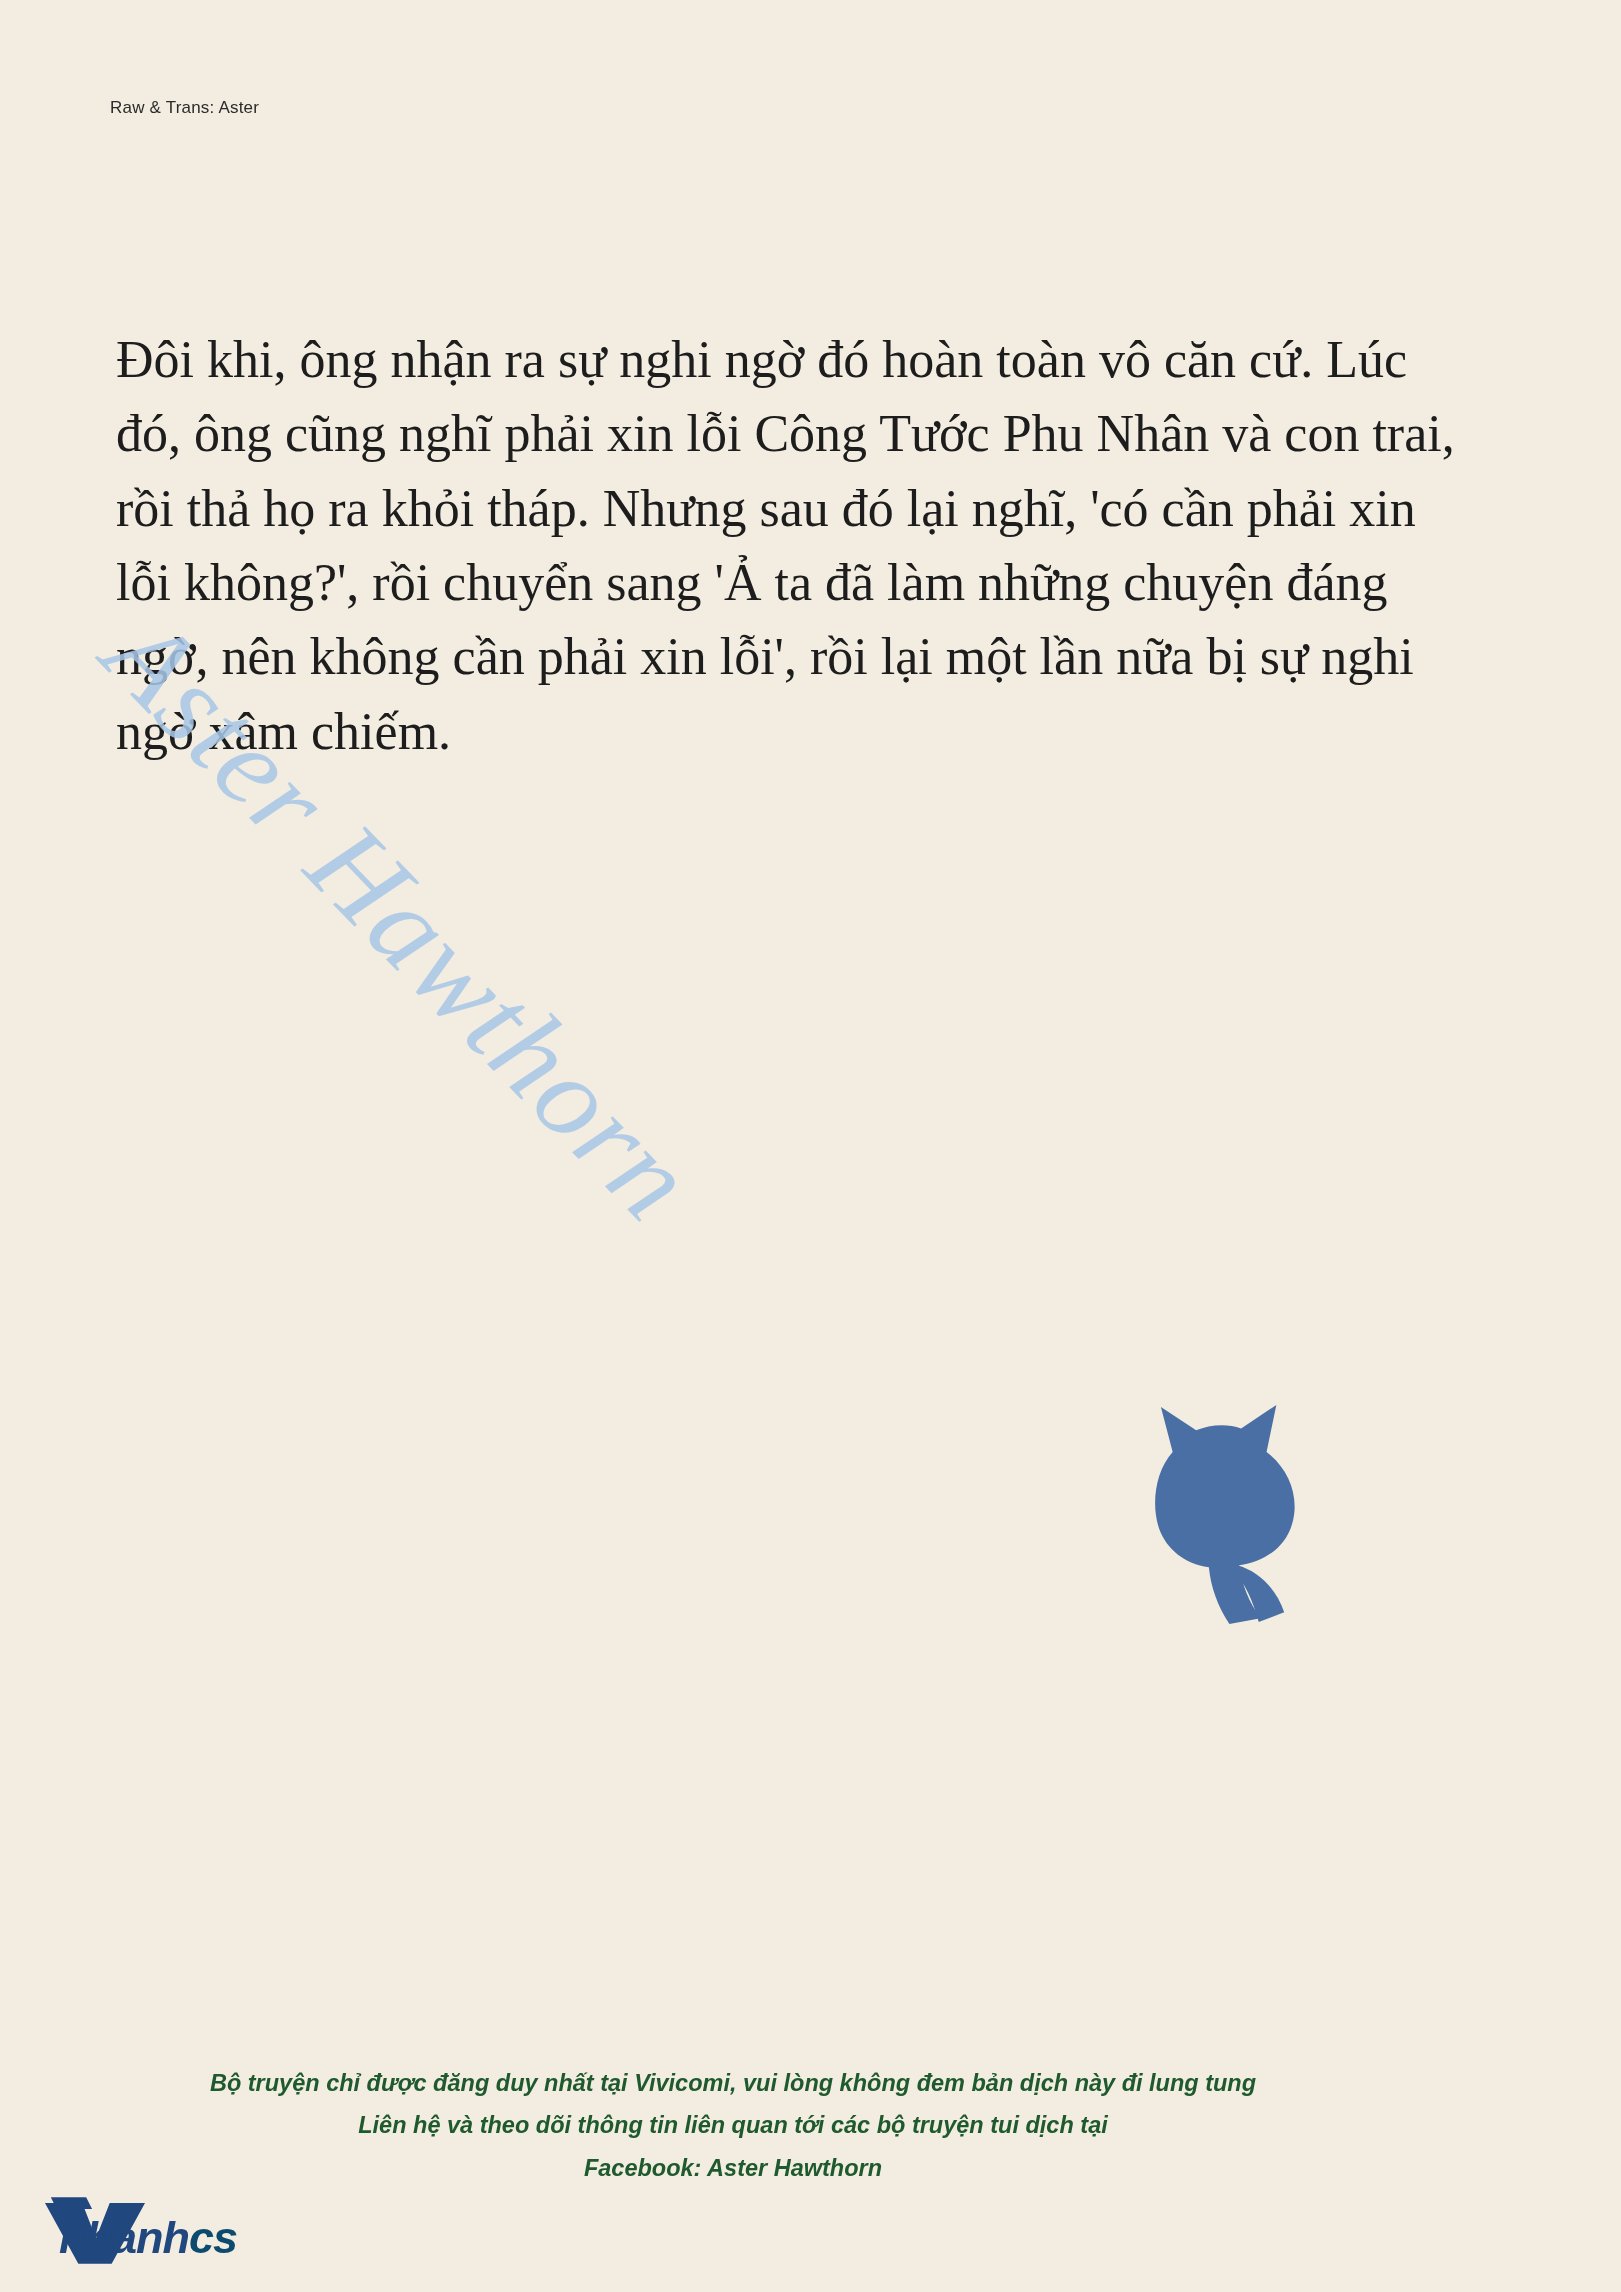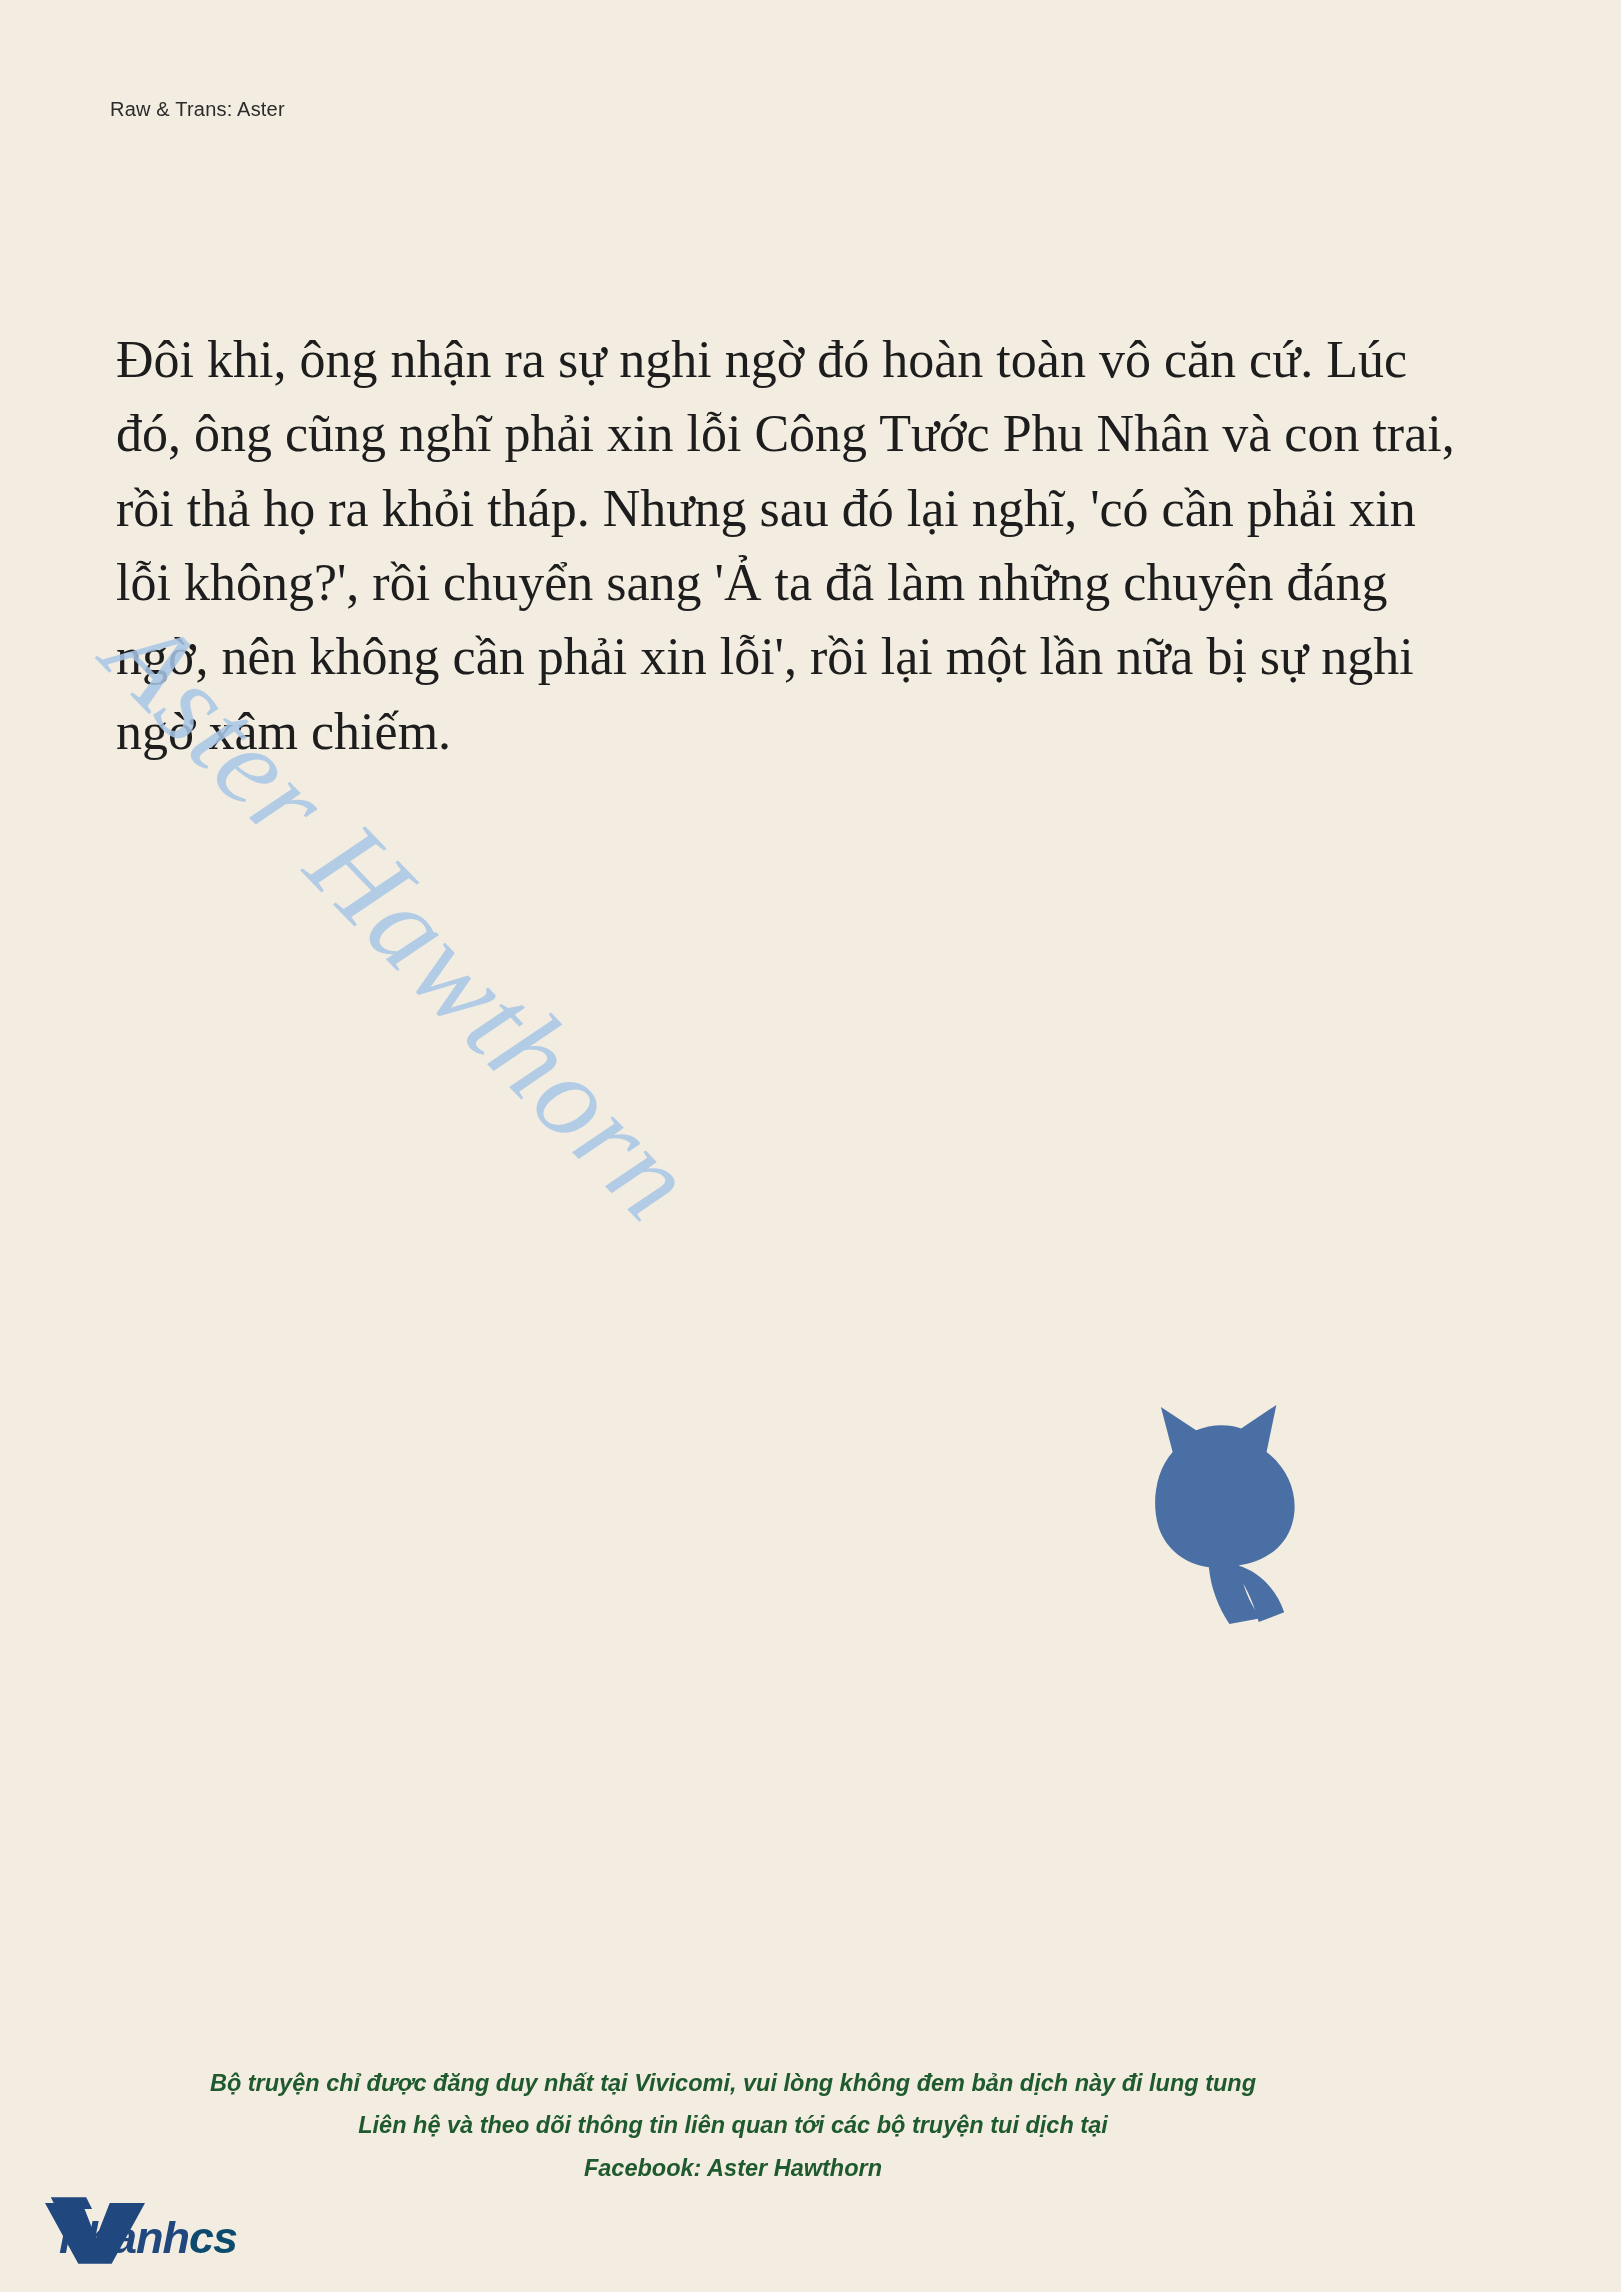--- a/index.html
+++ b/index.html
@@ -21,21 +21,21 @@
     background: #f3ede1;
     overflow: hidden;
   }
 
   
   .credit {
     position: absolute;
     top: 98px;
     left: 110px;
     font-family: "Liberation Sans", sans-serif;
-    font-size: 20px;
+    font-size: 17px;
     color: #2b2b2b;
     letter-spacing: 0.2px;
     white-space: nowrap;
   }
 
   
   .body-text {
     position: absolute;
     top: 323px;
     left: 116px;

